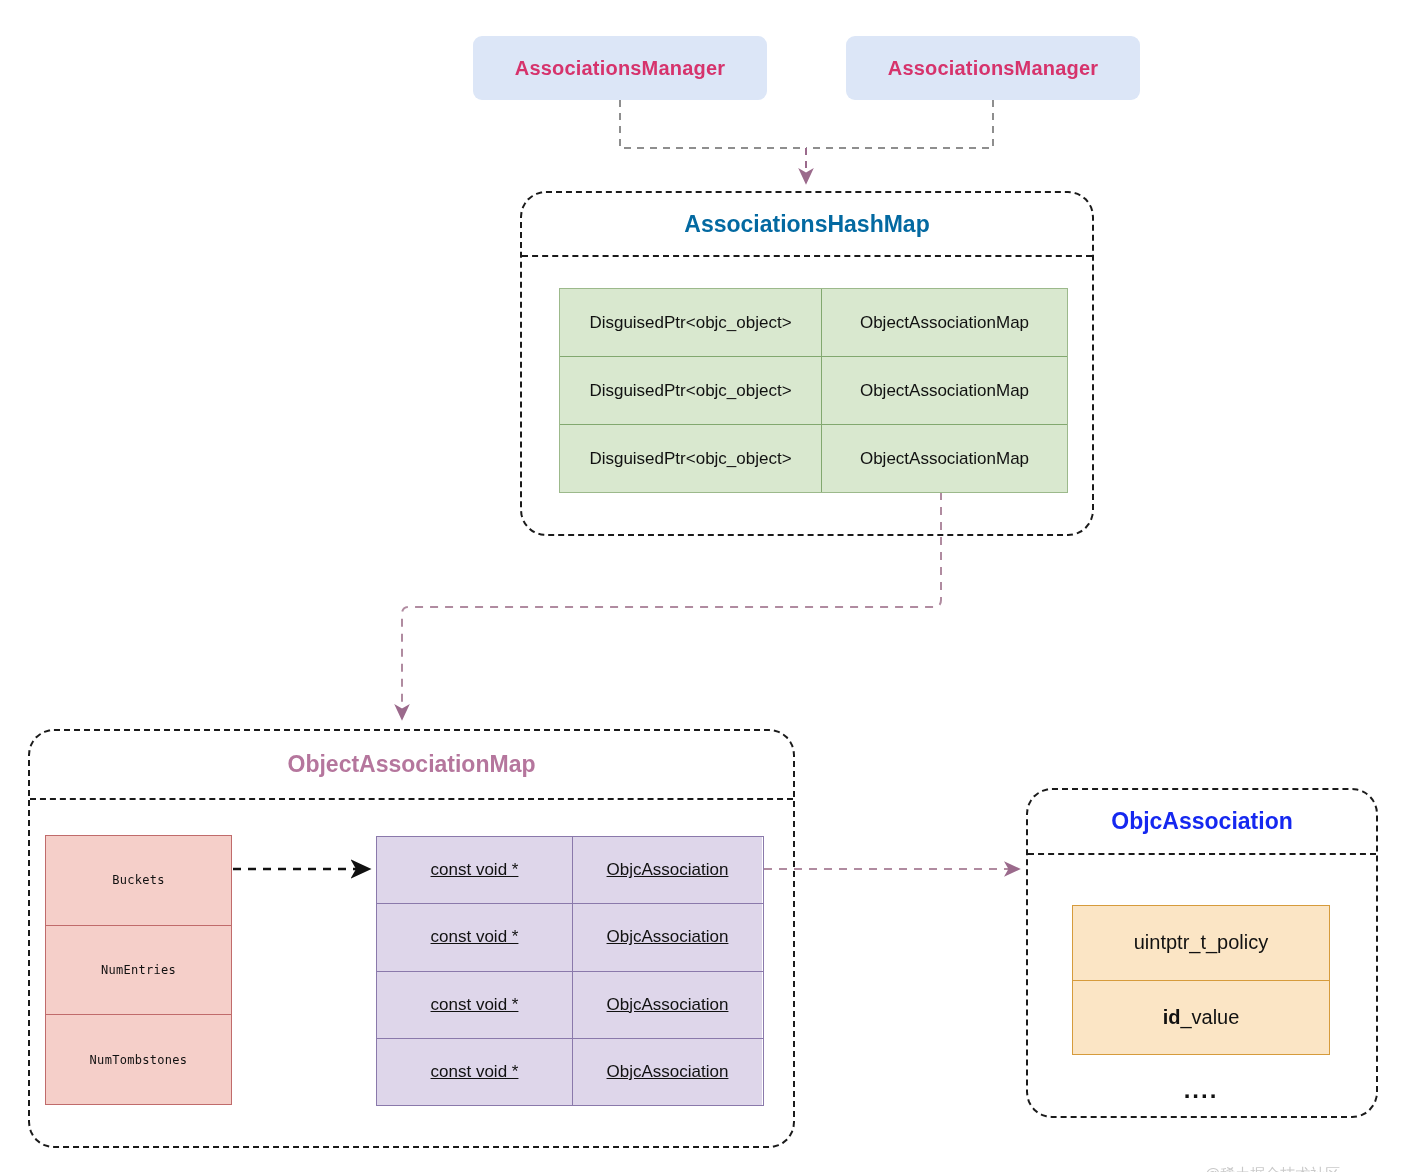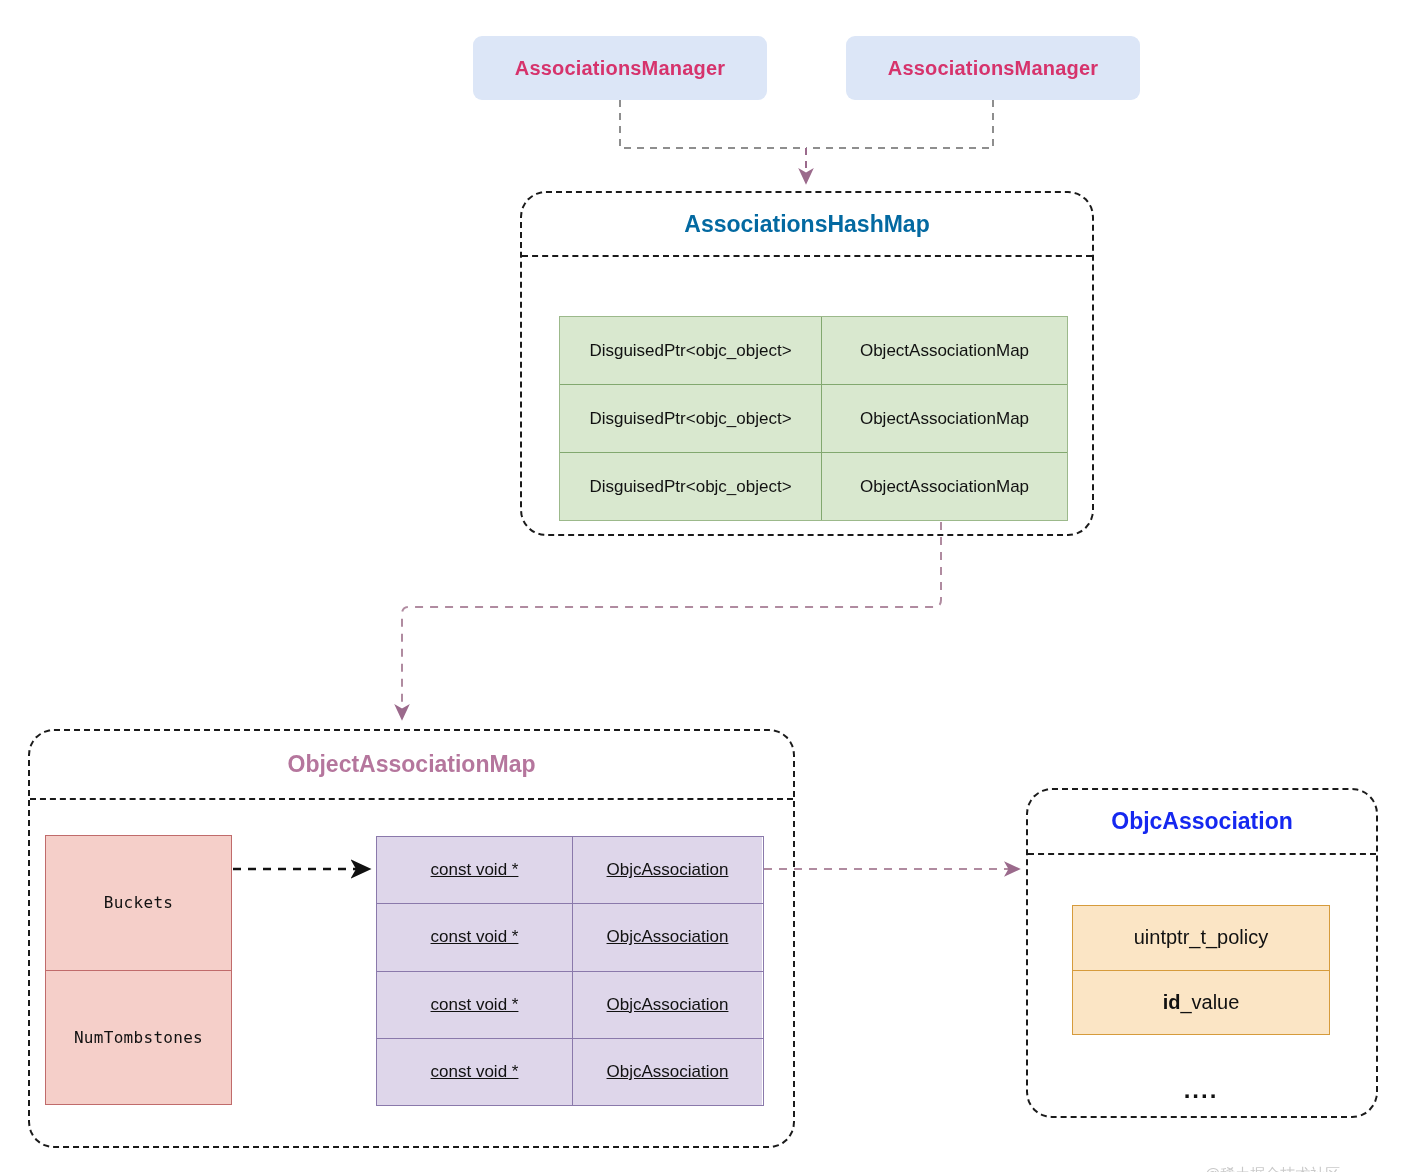--- a/index.html
+++ b/index.html
@@ -80,21 +80,21 @@
   .tbl .cell {
     display: flex;
     align-items: center;
     justify-content: center;
     box-sizing: border-box;
     font-size: 17px;
     color: #111;
   }
 
   
-  .tbl-green { border: 1.5px solid #9cb98b; margin-top: 28px; }
+  .tbl-green { border: 1.5px solid #9cb98b; }
   .tbl-green .row { border-bottom: 1.5px solid #82a86f; }
   .tbl-green .row:last-child { border-bottom: none; }
   .tbl-green .cell {
     background: #d9e8cf;
     border-right: 1.5px solid #82a86f;
   }
   .tbl-green .cell:last-child { border-right: none; }
 
   
   .tbl-purple { border: 1.5px solid #8a79ab; }
@@ -108,21 +108,21 @@
   .tbl-purple .cell:last-child { border-right: none; }
 
   
   .tbl-red { border: 1.5px solid #c06b6b; }
   .tbl-red .row { border-bottom: 1.5px solid #c06b6b; }
   .tbl-red .row:last-child { border-bottom: none; }
   .tbl-red .cell {
     background: #f5cfc9;
     width: 100%;
     font-family: "DejaVu Sans Mono", monospace;
-    font-size: 16px;
+    font-size: 12px;
     letter-spacing: .3px;
   }
 
   
   .tbl-orange { border: 1.5px solid #d69b3c; }
   .tbl-orange .row { border-bottom: 1.5px solid #d69b3c; }
   .tbl-orange .row:last-child { border-bottom: none; }
   .tbl-orange .cell {
     background: #fbe5c5;
     width: 100%;
@@ -210,20 +210,23 @@
     <div class="container-header" style="height:69px;">
       <span class="hdr-objmap">ObjectAssociationMap</span>
     </div>
   </div>
 
   <div class="tbl tbl-red" style="left:45px; top:835px; width:187px; height:270px;">
     <div class="row">
       <div class="cell">Buckets</div>
     </div>
     <div class="row">
+      <div class="cell">NumEntries</div>
+    </div>
+    <div class="row">
       <div class="cell">NumTombstones</div>
     </div>
   </div>
 
   <div class="tbl tbl-purple" style="left:376px; top:836px; width:388px; height:270px;">
 
     <div class="row">
       <div class="cell" style="width:196px;">const void *</div>
       <div class="cell" style="width:189px;">ObjcAssociation</div>
     </div>
@@ -243,21 +246,21 @@
       <div class="cell" style="width:189px;">ObjcAssociation</div>
     </div>
   </div>
 
   <div class="container-box" style="left:1026px; top:788px; width:352px; height:330px;">
     <div class="container-header" style="height:65px;">
       <span class="hdr-objassoc">ObjcAssociation</span>
     </div>
   </div>
 
-  <div class="tbl tbl-orange" style="left:1072px; top:905px; width:258px; height:130px;">
+  <div class="tbl tbl-orange" style="left:1072px; top:905px; width:258px; height:150px;">
     <div class="row">
       <div class="cell">
         <span>uintptr_t</span>
           <span> _policy</span>
       </div>
     </div>
     <div class="row">
       <div class="cell">
         <span class="bold-part">id</span>
           <span> _value</span>

